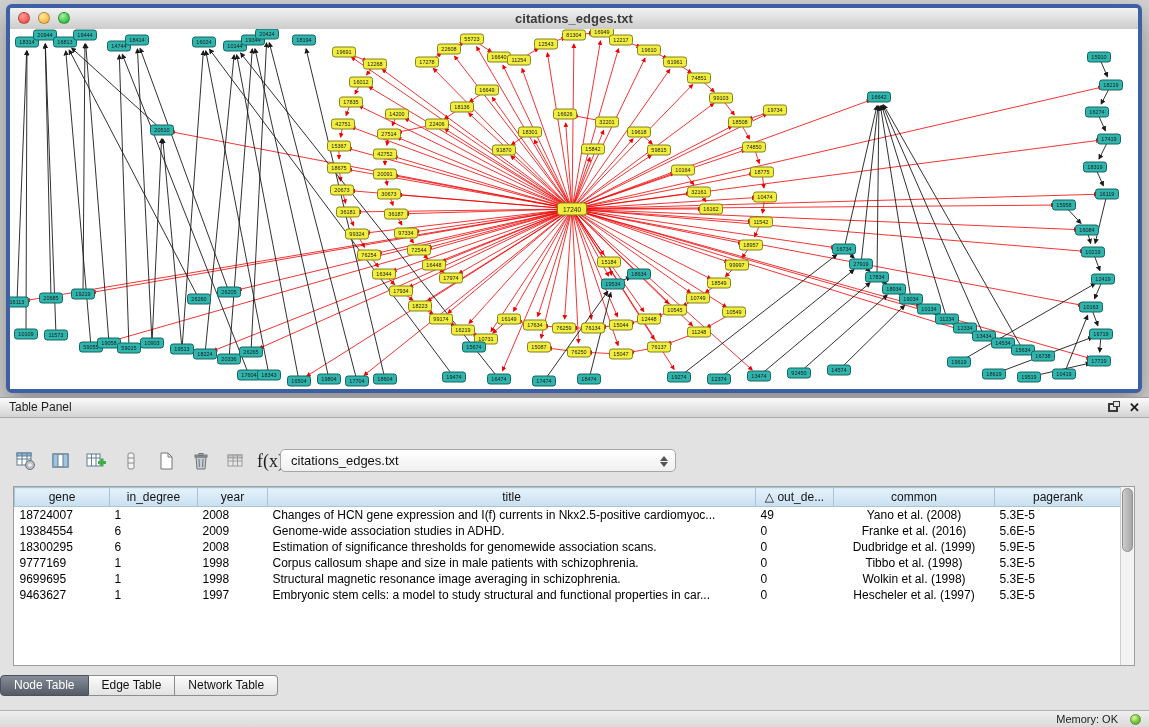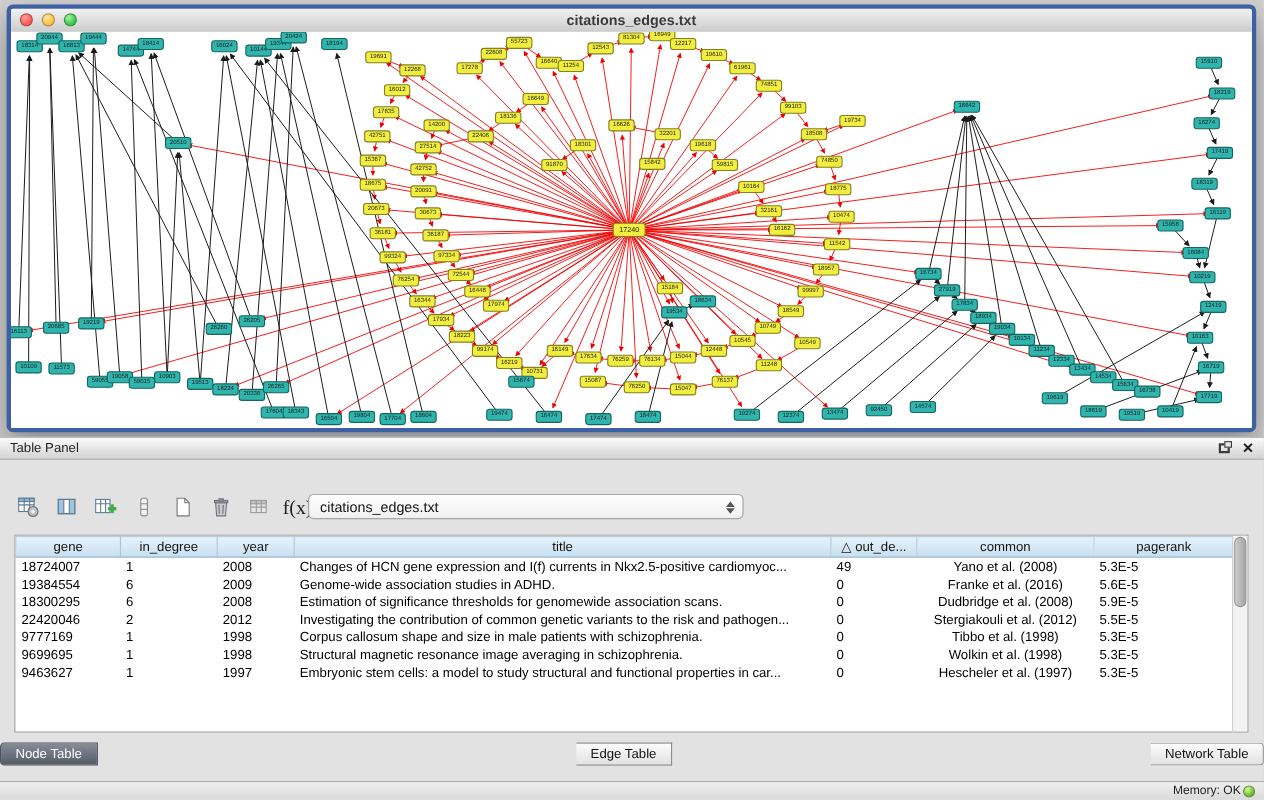--- a/index.html
+++ b/index.html
@@ -82,33 +82,33 @@
     border:1px solid #a9c4d7;font-weight:normal;font-size:12px;color:#141414;
     text-align:center;padding:0 3px;overflow:hidden;white-space:nowrap;
   }
   table.data td{
     height:16px;padding:0 5px;white-space:nowrap;overflow:hidden;color:#000;
     border:0;font-size:12px;
   }
   td.c-center{text-align:center;}
   .vscroll{position:absolute;right:0;top:0;width:13px;bottom:0;background:#f3f3f3;border-left:1px solid #cfcfcf;}
   .vthumb{position:absolute;left:1px;right:1px;top:1px;height:62px;background:linear-gradient(90deg,#cdcdcd,#a6a6a6);border:1px solid #8f8f8f;border-radius:6px;}
-  .tabs{position:absolute;left:0;right:0;top:277px;display:flex;justify-content:space-between;}
+  .tabs{position:absolute;left:0;right:0;top:277px;display:flex;justify-content:flex-start;}
   .tab{
     height:19px;line-height:19px;padding:0 13px;font-size:12px;
     border:1px solid #8d8d8d;border-left:none;background:linear-gradient(#fcfcfc,#e2e2e2);color:#111;cursor:default;
   }
   .tab:first-child{border-left:1px solid #8d8d8d;border-radius:4px 0 0 4px;}
   .tab:last-child{border-radius:0 4px 4px 0;}
   .tab.active{background:linear-gradient(#868d98,#545b65);color:#fff;border-color:#4c525b;}
   
   .statusbar{
     position:absolute;left:0;bottom:0;width:100%;height:17px;box-sizing:border-box;
     background:linear-gradient(#efefef,#dadada);border-top:1px solid #b0b0b0;
-    display:flex;justify-content:flex-end;align-items:center;gap:2px;padding-right:8px;
+    display:flex;justify-content:flex-end;align-items:center;gap:12px;padding-right:8px;
   }
   .mem-label{font-size:11px;color:#1e1e1e;}
   .mem-dot{width:11px;height:11px;border-radius:50%;border:1px solid #6b8f3a;box-sizing:border-box;
     background:radial-gradient(circle at 35% 30%,#dcff9e,#6cc235 60%,#4a9a1f);}
 </style>
 </head>
 <body>
 
 <div class="net-window">
   <div class="titlebar">
@@ -650,31 +650,22 @@
             <td>0</td>
             <td class="c-center">Franke et al. (2016)</td>
             <td>5.6E-5</td>
           </tr>
           <tr>
             <td>18300295</td>
             <td>6</td>
             <td>2008</td>
             <td>Estimation of significance thresholds for genomewide association scans.</td>
             <td>0</td>
-            <td class="c-center">Dudbridge et al. (2008)</td>
+            <td class="c-center">Dudbridge et al. (1999)</td>
             <td>5.9E-5</td>
-          </tr>
-          <tr>
-            <td>22420046</td>
-            <td>2</td>
-            <td>2012</td>
-            <td>Investigating the contribution of common genetic variants to the risk and pathogen...</td>
-            <td>0</td>
-            <td class="c-center">Stergiakouli et al. (2012)</td>
-            <td>5.5E-5</td>
           </tr>
           <tr>
             <td>9777169</td>
             <td>1</td>
             <td>1998</td>
             <td>Corpus callosum shape and size in male patients with schizophrenia.</td>
             <td>0</td>
             <td class="c-center">Tibbo et al. (1998)</td>
             <td>5.3E-5</td>
           </tr>

